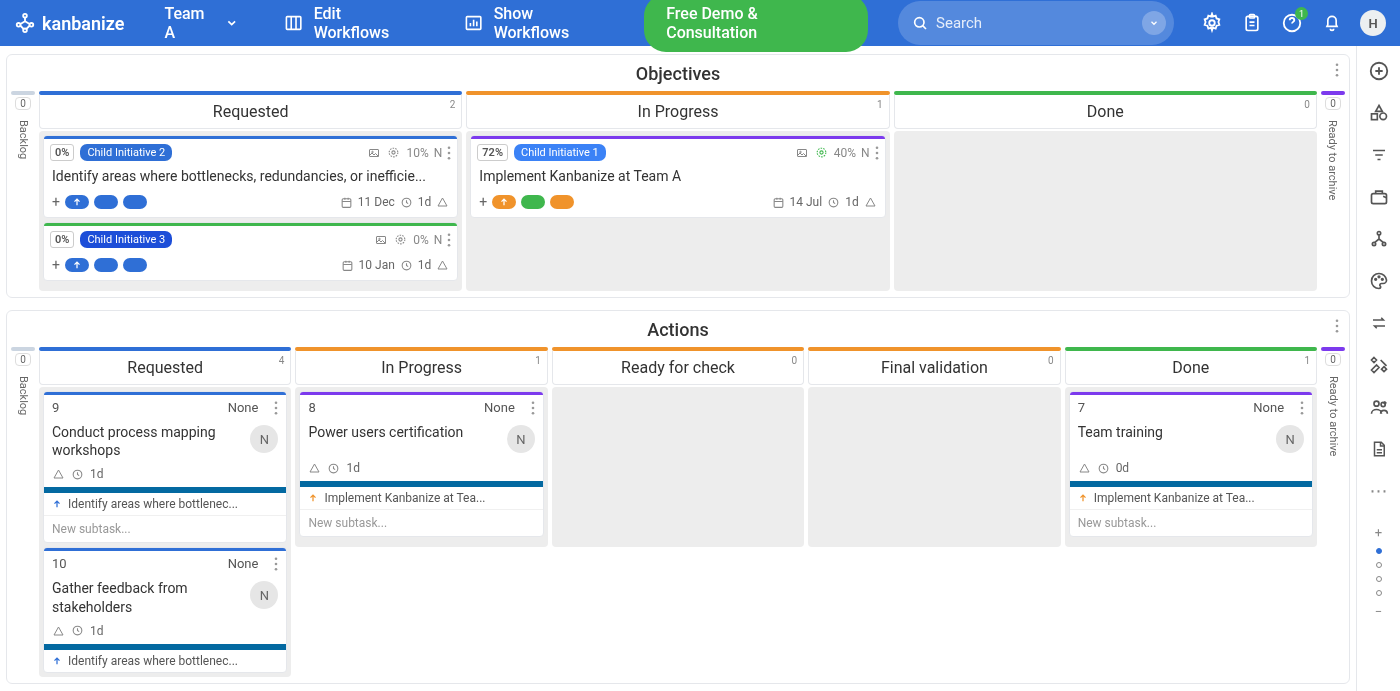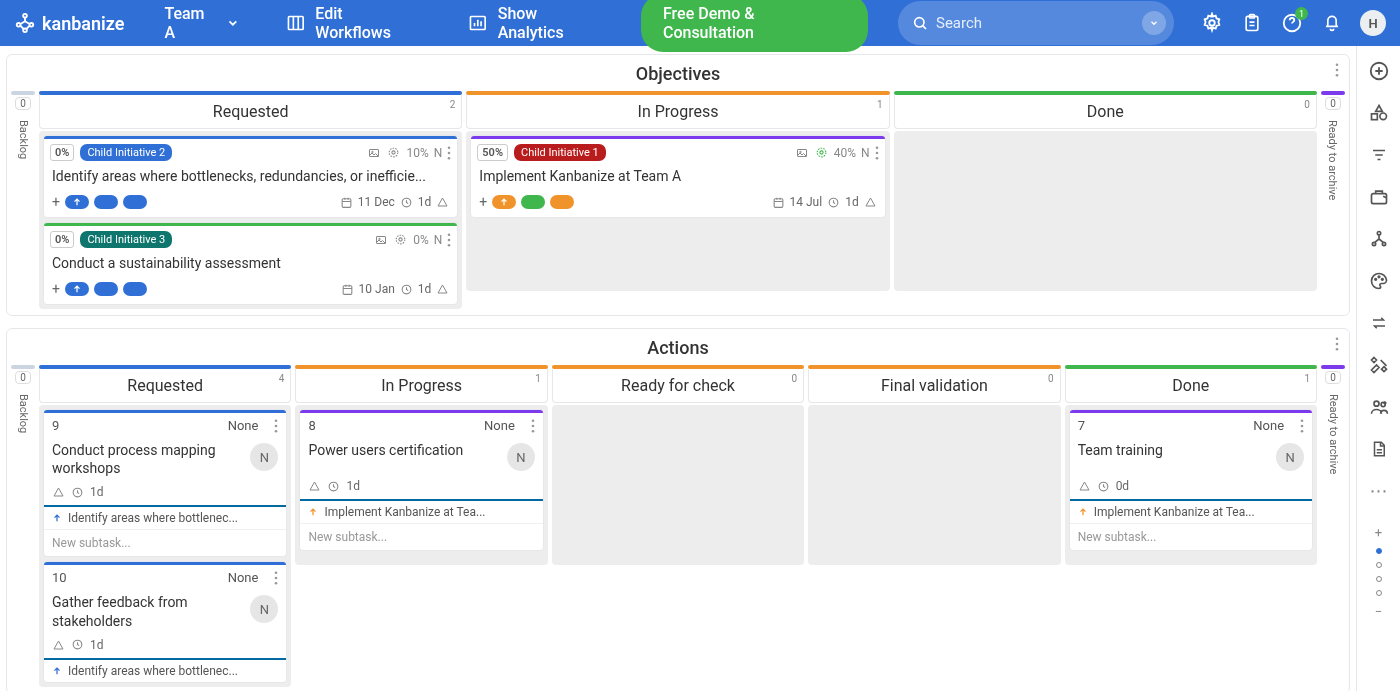--- a/index.html
+++ b/index.html
@@ -58,21 +58,21 @@
 .ft-right{margin-left:auto;display:flex;align-items:center;gap:5px}
 
 .acard{background:#fff;border:1px solid #e5e7eb;border-radius:4px;font-size:13px}
 .acard-top{height:3px;border-radius:3px 3px 0 0}
 .acard-hd{display:flex;align-items:center;padding:5px 8px;font-size:13px;color:#555}
 .acard-hd .m{margin-left:auto;display:flex;gap:16px;align-items:flex-end}
 .acard-body{display:flex;gap:4px;padding:3px 8px 6px}
 .acard-title{flex:1;font-size:14px;color:#333;line-height:1.3}
 .av{width:28px;height:28px;border-radius:50%;background:#e6e6e6;display:flex;align-items:center;justify-content:center;color:#666;font-size:13px;margin-top:2px}
 .acard-meta{display:flex;gap:6px;align-items:center;padding:2px 8px 6px;font-size:12px;color:#666}
-.acard-link{display:flex;gap:6px;align-items:center;padding:4px 8px;font-size:12px;color:#555;border-top:2px solid #0369a1;white-space:nowrap;overflow:hidden;text-overflow:ellipsis}
+.acard-link{display:flex;gap:6px;align-items:center;padding:4px 8px;font-size:12px;color:#555;border-top:6px solid #0369a1;white-space:nowrap;overflow:hidden;text-overflow:ellipsis}
 .acard-sub{padding:6px 8px;font-size:12px;color:#999;border-top:1px solid #f0f0f0}
 svg{display:block}
 </style>
 </head>
 <body>
 
 <div class="topbar">
   <div class="logo">
     <svg class="logo-ic" viewBox="0 0 24 24" fill="none" stroke="#fff" stroke-width="2">
         <circle cx="12" cy="4" r="2"></circle>
@@ -94,21 +94,21 @@
         <rect x="3" y="4" width="18" height="16" rx="1"></rect>
         <path d="M9 4v16M15 4v16"></path>
       </svg>
     <span>Edit Workflows</span>
   </div>
   <div class="tb-btn">
     <svg width="20" height="20" viewBox="0 0 24 24" fill="none" stroke="#fff" stroke-width="2">
         <rect x="3" y="4" width="18" height="16" rx="1"></rect>
         <path d="M8 16v-4M12 16V8M16 16v-6"></path>
       </svg>
-    <span>Show Analytics</span>
+    <span>Show Workflows</span>
   </div>
   <div class="demo-btn"><span>Free Demo &amp; Consultation</span></div>
   <div class="search-wrap">
     <svg width="16" height="16" viewBox="0 0 24 24" fill="none" stroke="#fff" stroke-width="2.5">
         <circle cx="11" cy="11" r="7"></circle>
         <path d="M21 21l-5-5"></path>
       </svg>
     <input placeholder="Search" style="">
     <div class="search-dd">
         <svg width="10" height="10" viewBox="0 0 24 24" fill="none" stroke="#fff" stroke-width="3">
@@ -234,21 +234,21 @@
                         <path d="M12 4l9 16H3z"></path>
                       </svg>
                     </span>
       </span>
     </div>
   </div>
               <div class="card">
     <div class="card-top" style="background:#3fb74d"></div>
     <div class="card-r1">
       <span class="pct">0%</span>
-      <span class="tag" style="background:#0f766e">Child Initiative 3</span>
+      <span class="tag" style="background:#1d4ed8">Child Initiative 3</span>
       <span class="card-ics">
         <span>
                       <svg width="14" height="12" viewBox="0 0 24 24" fill="none" stroke="#888" stroke-width="2">
                         <rect x="3" y="5" width="18" height="14" rx="1"></rect>
                         <circle cx="9" cy="10" r="1.5"></circle>
                         <path d="M3 17l5-5 4 4 3-3 6 6"></path>
                       </svg>
                     </span>
         <span>
                       <svg width="15" height="13" viewBox="0 0 24 24" fill="none" stroke="#888" stroke-width="2">
@@ -260,21 +260,20 @@
         <span>N</span>
         <span>
                       <svg width="4" height="14" viewBox="0 0 4 16" fill="#999">
                         <circle cx="2" cy="2" r="1.5"></circle>
                         <circle cx="2" cy="8" r="1.5"></circle>
                         <circle cx="2" cy="14" r="1.5"></circle>
                       </svg>
                     </span>
       </span>
     </div>
-    <div class="card-title">Conduct a sustainability assessment</div>
     <div class="card-ft">
       <span class="plus">+</span>
       <div class="chip ar" style="background:#2f6fd6">
                     <svg width="10" height="12" viewBox="0 0 24 24" fill="none" stroke="#fff" stroke-width="3">
                       <path d="M12 20V5M6 11l6-6 6 6"></path>
                     </svg>
                   </div>
                   <div class="chip" style="background:#2f6fd6"></div>
                   <div class="chip" style="background:#2f6fd6"></div>
       <span class="ft-right">
@@ -305,22 +304,22 @@
           <div class="col">
       <div class="col-bar" style="background:#f0932b"></div>
       <div class="col-hd">
         <span>In Progress</span>
         <span class="col-cnt">1</span>
       </div>
       <div class="col-body">
               <div class="card">
     <div class="card-top" style="background:#7c3aed"></div>
     <div class="card-r1">
-      <span class="pct">50%</span>
-      <span class="tag" style="background:#b91c1c">Child Initiative 1</span>
+      <span class="pct">72%</span>
+      <span class="tag" style="background:#3b82f6">Child Initiative 1</span>
       <span class="card-ics">
         <span>
                       <svg width="14" height="12" viewBox="0 0 24 24" fill="none" stroke="#888" stroke-width="2">
                         <rect x="3" y="5" width="18" height="14" rx="1"></rect>
                         <circle cx="9" cy="10" r="1.5"></circle>
                         <path d="M3 17l5-5 4 4 3-3 6 6"></path>
                       </svg>
                     </span>
         <span>
                       <svg width="15" height="13" viewBox="0 0 24 24" fill="none" stroke="#3fb74d" stroke-width="2">

